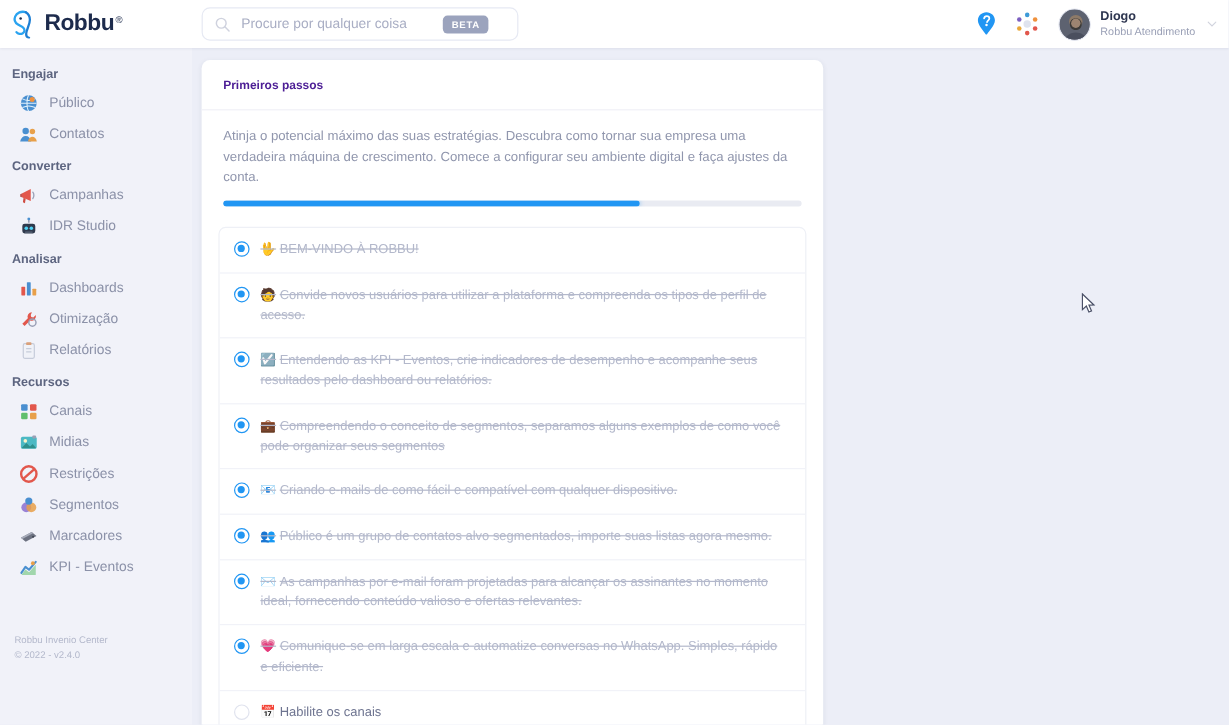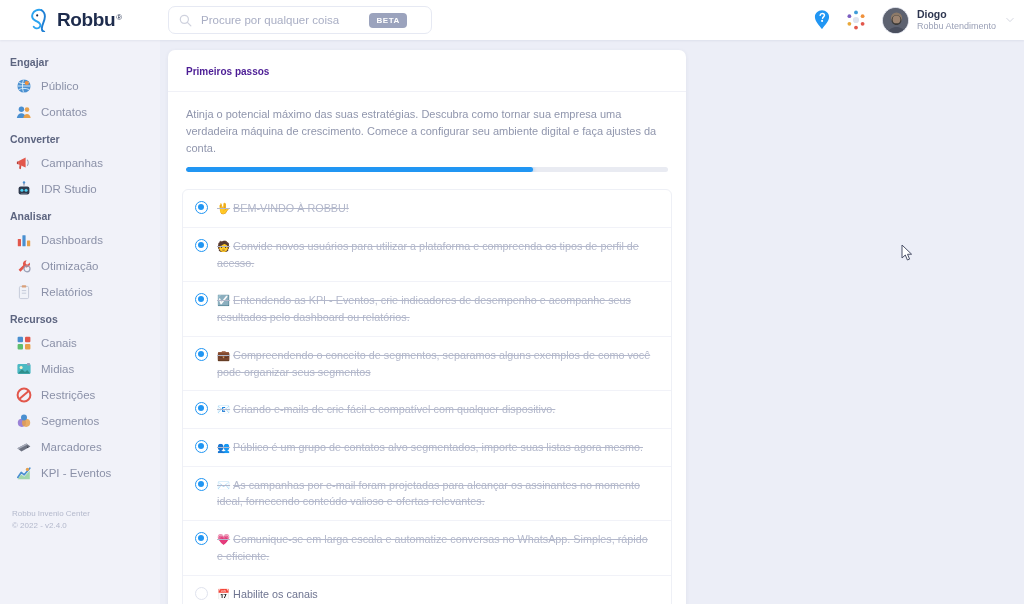--- a/index.html
+++ b/index.html
@@ -13,21 +13,21 @@
 
   
   .topbar {
     position: absolute; top: 0; left: 0;
     width: 1024px; height: 40px;
     background: #ffffff;
     display: flex; align-items: center;
     box-shadow: 0 1px 2px rgba(30,40,80,0.07);
     z-index: 20;
   }
-  .brand { display: flex; align-items: center; width: 160px; padding-left: 28px; gap: 7px; }
+  .brand { display: flex; align-items: center; width: 160px; padding-left: 8px; gap: 7px; }
   .brand-logo { width: 22px; height: 24px; flex: none; }
   .brand-name {
     font-size: 19px; font-weight: bold; color: #1d2b4c;
     letter-spacing: -0.4px;
   }
   .brand-tm { font-size: 8px; color: #1d2b4c; vertical-align: super; margin-left: 1px; }
 
   .searchwrap {
     margin-left: 8px;
     width: 264px; height: 28px;
@@ -81,21 +81,21 @@
   .nav-group-title.first { margin-top: 4px; }
   .nav-item {
     display: flex; align-items: center; gap: 9px;
     height: 26px; padding-left: 16px;
     cursor: pointer;
   }
   .nav-ico { width: 16px; height: 16px; flex: none; }
   .nav-label { font-size: 11.5px; color: #8b91a8; }
 
   .sidebar-footer {
-    position: absolute; left: 12px; bottom: 72px;
+    position: absolute; left: 12px; bottom: 52px;
     font-size: 8px; color: #b4b9cc; line-height: 1.5;
   }
 
   
   .main {
     position: absolute; top: 40px; left: 160px;
     width: 864px; height: 564px;
     background: #eceef7;
     overflow: hidden;
   }
@@ -384,21 +384,21 @@
           <div class="check-row done">
             <span class="radio done"></span>
             <span class="check-text"><span class="emoji">☑️</span><span>Entendendo as KPI - Eventos, crie indicadores de desempenho e acompanhe seus resultados pelo dashboard ou relatórios.</span></span>
           </div>
           <div class="check-row done">
             <span class="radio done"></span>
             <span class="check-text"><span class="emoji">💼</span><span>Compreendendo o conceito de segmentos, separamos alguns exemplos de como você pode organizar seus segmentos</span></span>
           </div>
           <div class="check-row done">
             <span class="radio done"></span>
-            <span class="check-text"><span class="emoji">📧</span><span>Criando e-mails de crie fácil e compatível com qualquer dispositivo.</span></span>
+            <span class="check-text"><span class="emoji">📧</span><span>Criando e-mails de como fácil e compatível com qualquer dispositivo.</span></span>
           </div>
           <div class="check-row done">
             <span class="radio done"></span>
             <span class="check-text"><span class="emoji">👥</span><span>Público é um grupo de contatos alvo segmentados, importe suas listas agora mesmo.</span></span>
           </div>
           <div class="check-row done">
             <span class="radio done"></span>
             <span class="check-text"><span class="emoji">✉️</span><span>As campanhas por e-mail foram projetadas para alcançar os assinantes no momento ideal, fornecendo conteúdo valioso e ofertas relevantes.</span></span>
           </div>
           <div class="check-row done">

